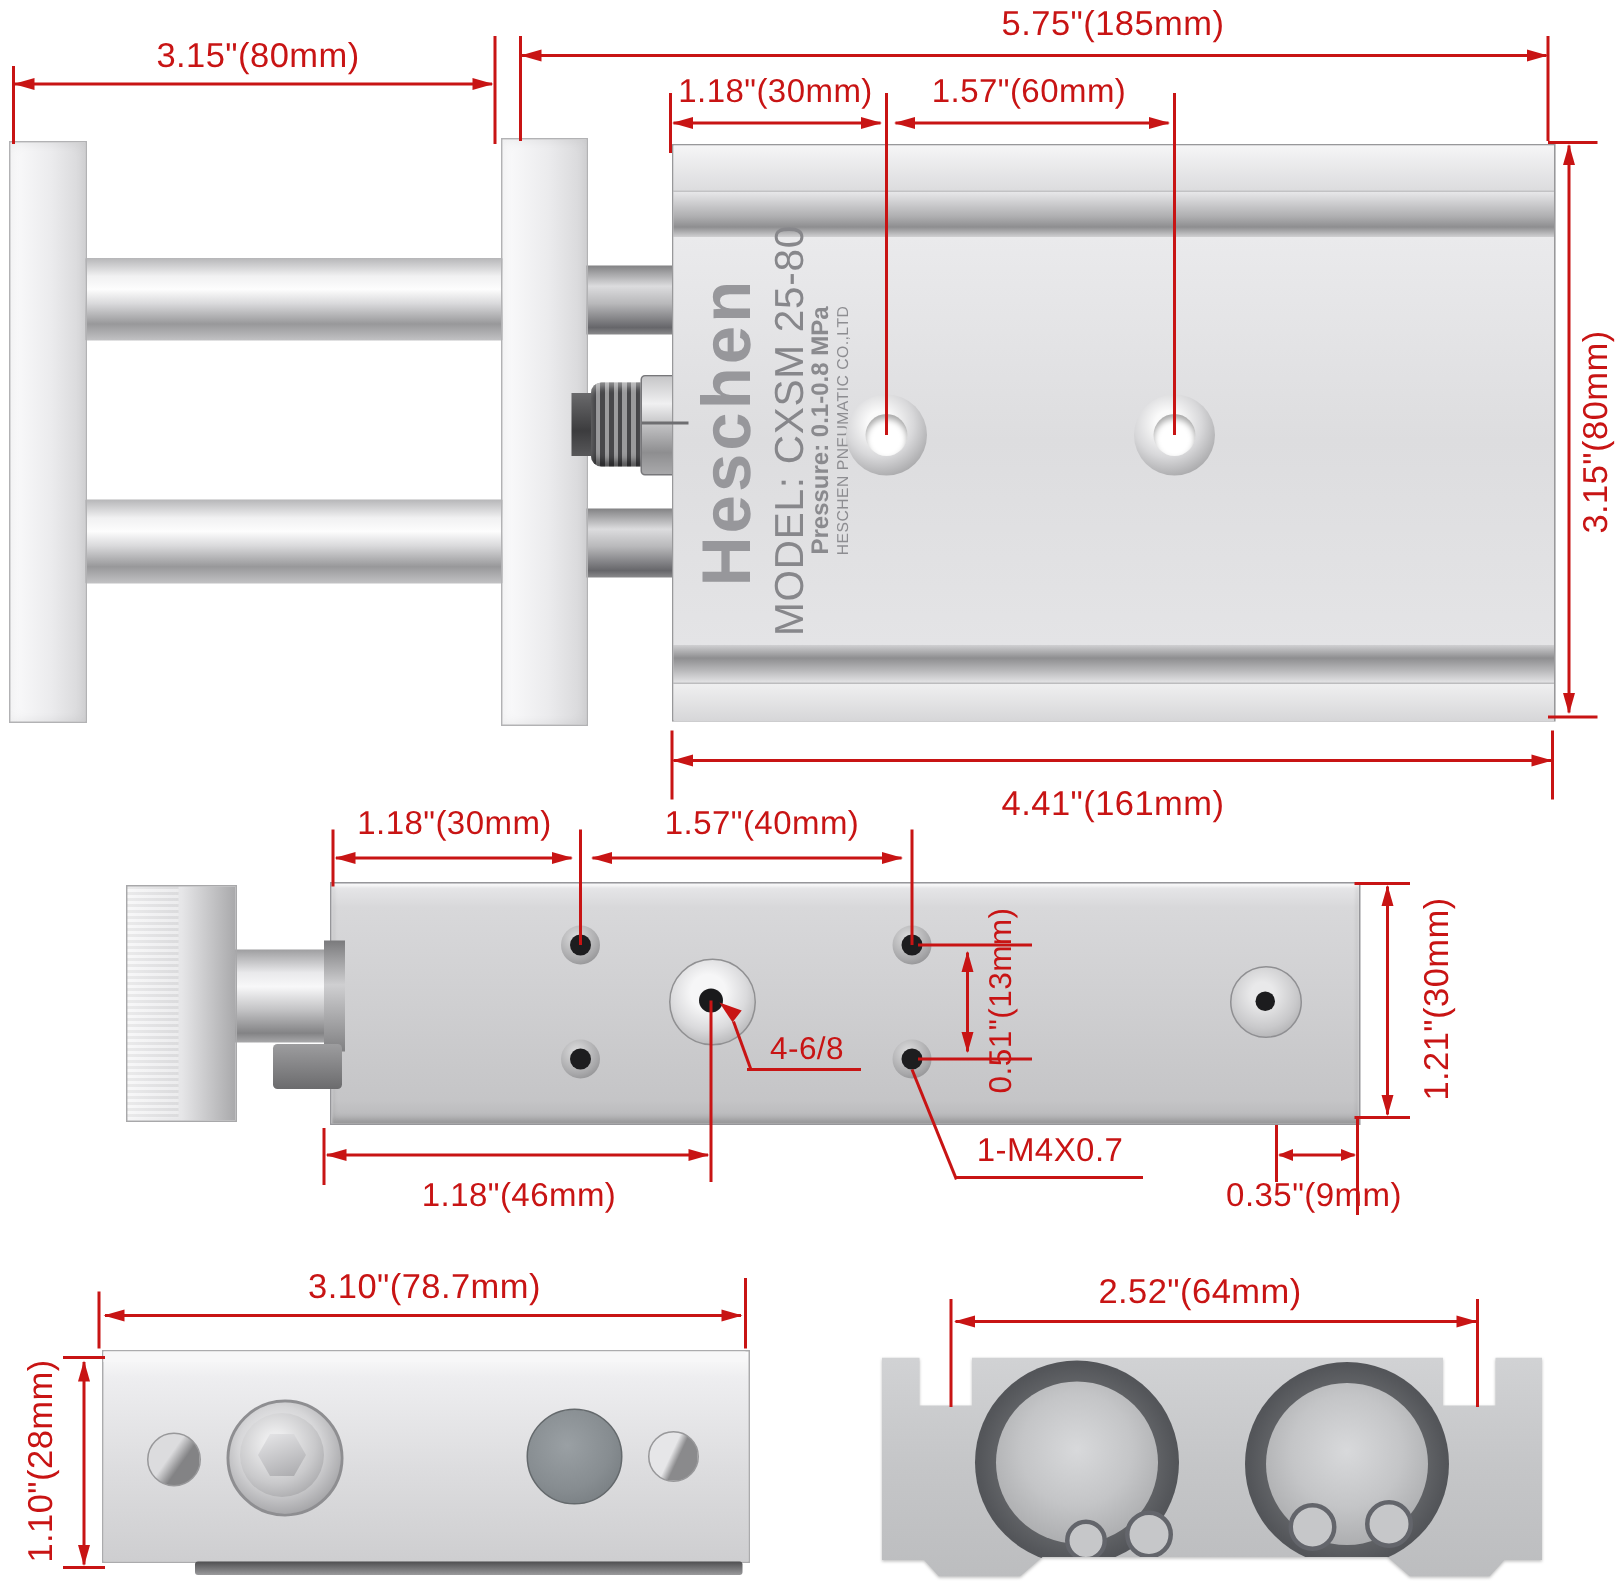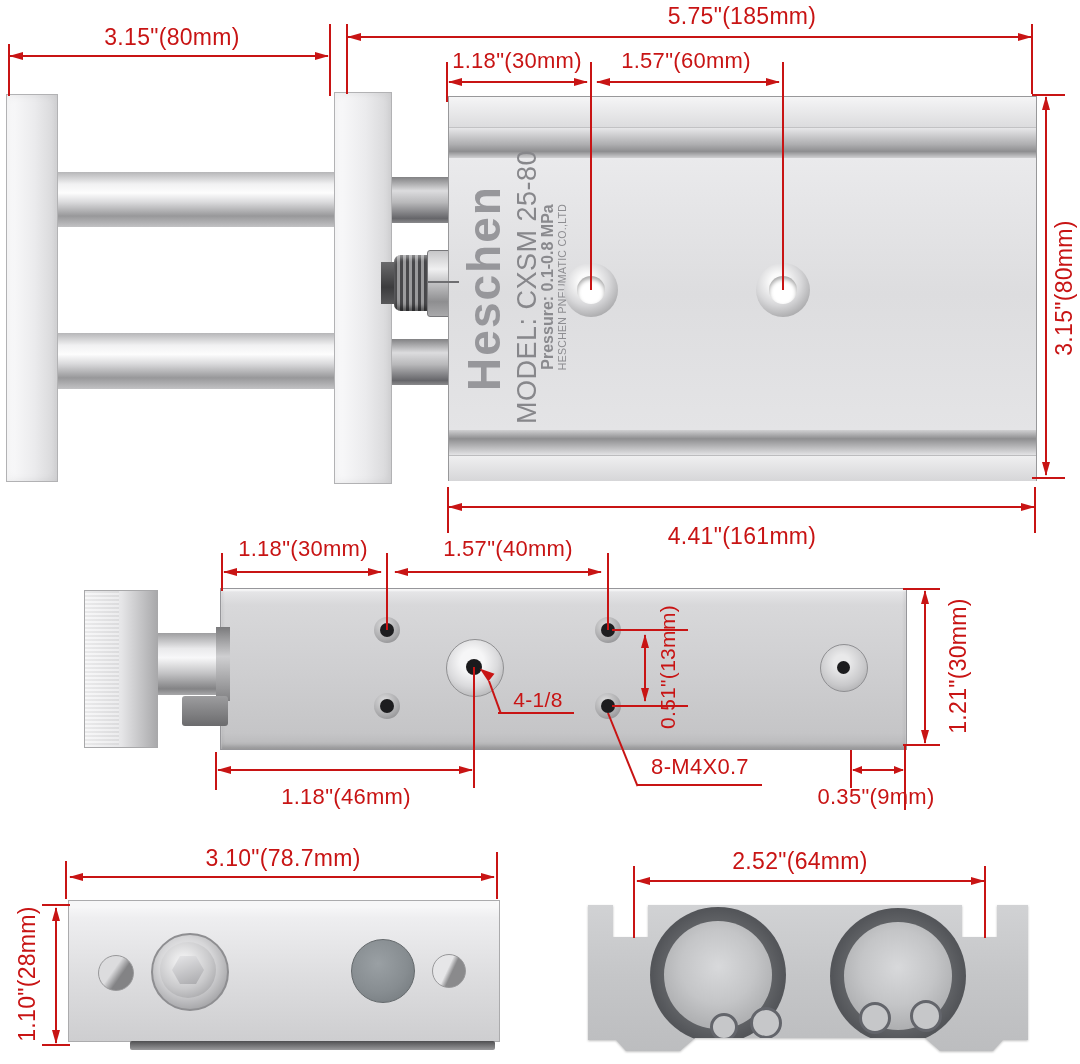--- a/index.html
+++ b/index.html
@@ -159,30 +159,30 @@
   <div class="tick" style="left:221px;top:553px;width:2px;height:38px;"></div>
   <div class="redline" style="left:386px;top:553px;height:77px;"></div>
 
   <div class="dtext" style="left:508px;top:549px;font-size:22px;">1.57"(40mm)</div>
   <div class="dimh" style="left:395px;top:571px;width:206px;"></div>
   <div class="redline" style="left:607px;top:553px;height:77px;"></div>
 
   <div class="redline" style="left:473px;top:667px;height:121px;"></div>
   <div class="ahead" style="left:478px;top:668px;transform:rotate(38deg);"></div>
   <div class="leader" style="left:489px;top:680px;width:34px;transform:rotate(70deg);"></div>
-  <div class="dtext s" style="left:538px;top:700px;">4-1/8</div>
+  <div class="dtext s" style="left:538px;top:700px;">4-6/8</div>
   <div class="tick" style="left:498px;top:712px;width:76px;height:2px;"></div>
 
   <div class="tick" style="left:612px;top:629px;width:76px;height:2px;"></div>
   <div class="tick" style="left:612px;top:705px;width:76px;height:2px;"></div>
   <div class="dimv" style="left:644px;top:635px;height:66px;"></div>
   <div class="dtext v s" style="left:668px;top:667px;">0.51"(13mm)</div>
 
   <div class="leader" style="left:608px;top:712px;width:79px;transform:rotate(68deg);"></div>
-  <div class="dtext" style="left:700px;top:767px;font-size:22px;">8-M4X0.7</div>
+  <div class="dtext" style="left:700px;top:767px;font-size:22px;">1-M4X0.7</div>
   <div class="tick" style="left:637px;top:784px;width:125px;height:2px;"></div>
 
   <div class="tick" style="left:215px;top:752px;width:2px;height:38px;"></div>
   <div class="dimh" style="left:218px;top:769px;width:254px;"></div>
   <div class="dtext" style="left:346px;top:797px;font-size:22px;">1.18"(46mm)</div>
 
   <div class="tick" style="left:850px;top:750px;width:2px;height:38px;"></div>
   <div class="tick" style="left:904px;top:745px;width:2px;height:65px;"></div>
   <div class="dimh sm" style="left:853px;top:769px;width:50px;"></div>
   <div class="dtext" style="left:876px;top:797px;font-size:22px;">0.35"(9mm)</div>

